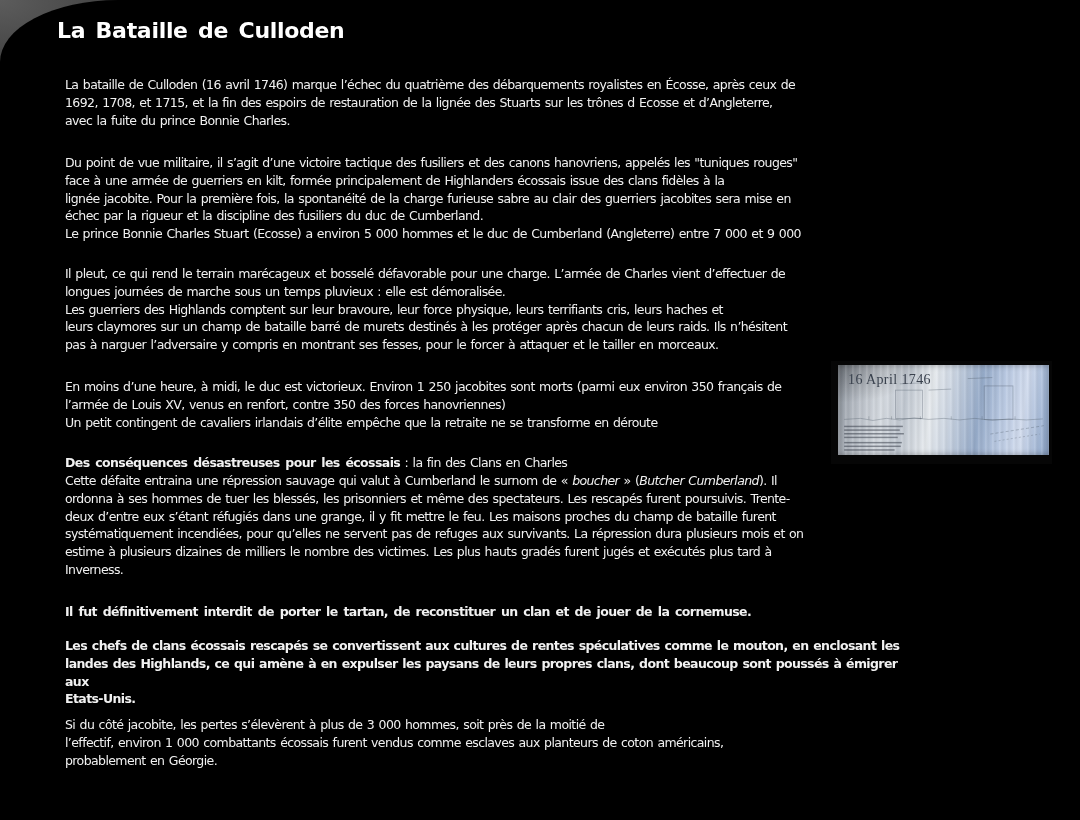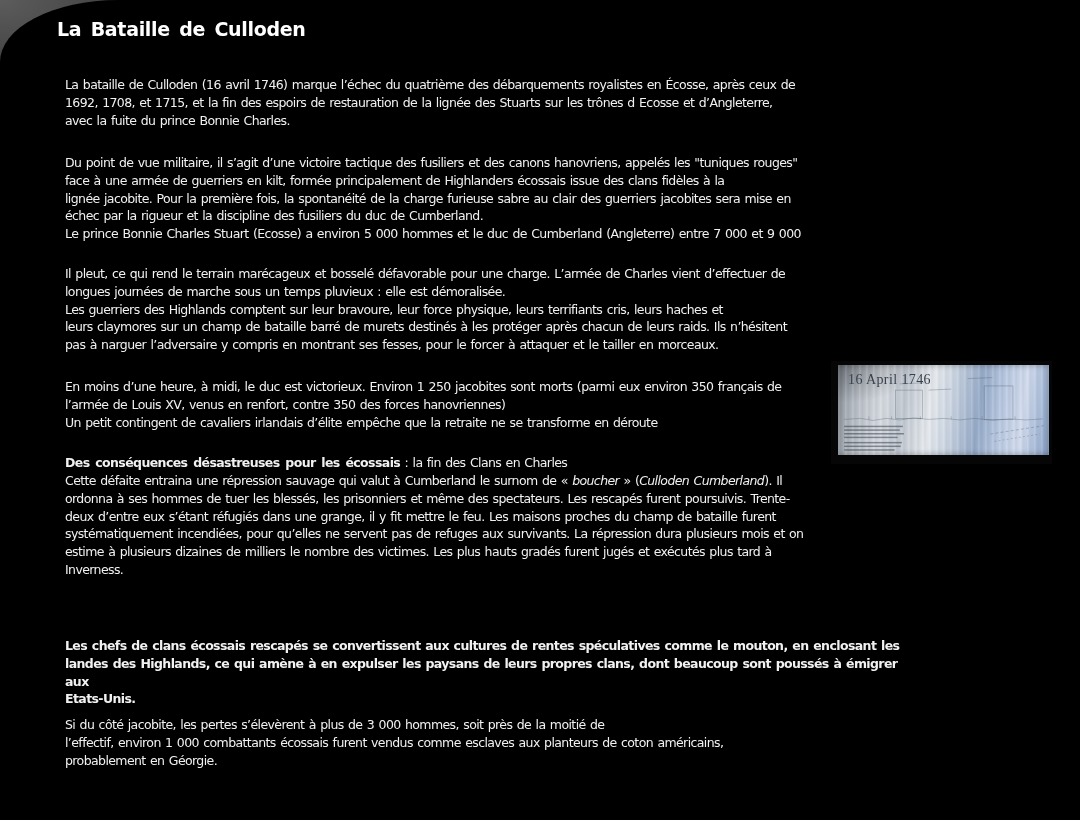--- a/index.html
+++ b/index.html
@@ -7,21 +7,21 @@
        font-family:"DejaVu Sans",sans-serif;}
 
   
   .corner-bg{position:absolute;top:0;left:0;width:160px;height:90px;
     background:radial-gradient(130% 130% at 0% 0%, #5c5c5c 0%, #4a4a4a 40%, #303030 75%, #161616 100%);}
 
   .slide{position:absolute;top:0;left:0;width:1080px;height:820px;
     background:#000;border-top-left-radius:118px 62px;}
 
   .title{position:absolute;left:57px;top:18px;margin:0;color:#ffffff;
-    font-size:19px;font-weight:bold;letter-spacing:-0.3px;word-spacing:3px;}
+    font-size:22px;font-weight:bold;letter-spacing:-0.3px;word-spacing:3px;}
 
   .body{position:absolute;left:57px;width:860px;margin:8px;color:#f1f1f1;
     font-size:12.5px;line-height:17.8px;letter-spacing:-0.6px;word-spacing:1px;
     white-space:pre-line;}
   .bold{font-weight:bold;word-spacing:2px;}
   .it{font-style:italic;}
 
   .pos-p1{top:68px;}
   .pos-p2{top:146px;}
   .pos-p3{top:257px;}
@@ -76,27 +76,28 @@
 Les guerriers des Highlands comptent sur leur bravoure, leur force physique, leurs terrifiants cris, leurs haches et
 leurs claymores sur un champ de bataille barré de murets destinés à les protéger après chacun de leurs raids. Ils n’hésitent
 pas à narguer l’adversaire y compris en montrant ses fesses, pour le forcer à attaquer et le tailler en morceaux.</p>
 
   <p class="body pos-p4">En moins d’une heure, à midi, le duc est victorieux. Environ 1 250 jacobites sont morts (parmi eux environ 350 français de
 l’armée de Louis XV, venus en renfort, contre 350 des forces hanovriennes)
 Un petit contingent de cavaliers irlandais d’élite empêche que la retraite ne se transforme en déroute</p>
 
   <p class="body pos-h1"><span class="bold">Des conséquences désastreuses pour les écossais</span><span>  : la fin des Clans en Charles</span></p>
 
-  <p class="body pos-p5"><span>Cette défaite entraina une répression sauvage qui valut à Cumberland le surnom de « </span><span class="it">boucher</span><span> » (</span><span class="it">Culloden Cumberland</span><span>). Il
+  <p class="body pos-p5"><span>Cette défaite entraina une répression sauvage qui valut à Cumberland le surnom de « </span><span class="it">boucher</span><span> » (</span><span class="it">Butcher Cumberland</span><span>). Il
 ordonna à ses hommes de tuer les blessés, les prisonniers et même des spectateurs. Les rescapés furent poursuivis. Trente-
 deux d’entre eux s’étant réfugiés dans une grange, il y fit mettre le feu. Les maisons proches du champ de bataille furent
 systématiquement incendiées, pour qu’elles ne servent pas de refuges aux survivants. La répression dura plusieurs mois et on
 estime à plusieurs dizaines de milliers le nombre des victimes. Les plus hauts gradés furent jugés et exécutés plus tard à
 Inverness.</span></p>
 
+  <p class="body bold pos-h2">Il fut définitivement interdit de porter le tartan, de reconstituer un clan et de jouer de la cornemuse.</p>
 
   <p class="body pos-p6">Les chefs de clans écossais rescapés se convertissent aux cultures de rentes spéculatives comme le mouton, en enclosant les
 landes des Highlands, ce qui amène à en expulser les paysans de leurs propres clans, dont beaucoup sont poussés à émigrer aux
 Etats-Unis.</p>
 
 
   <p class="body pos-p7">Si du côté jacobite, les pertes s’élevèrent à plus de 3 000 hommes, soit près de la moitié de
 l’effectif, environ 1 000 combattants écossais furent vendus comme esclaves aux planteurs de coton américains,
 probablement en Géorgie.</p>
 

